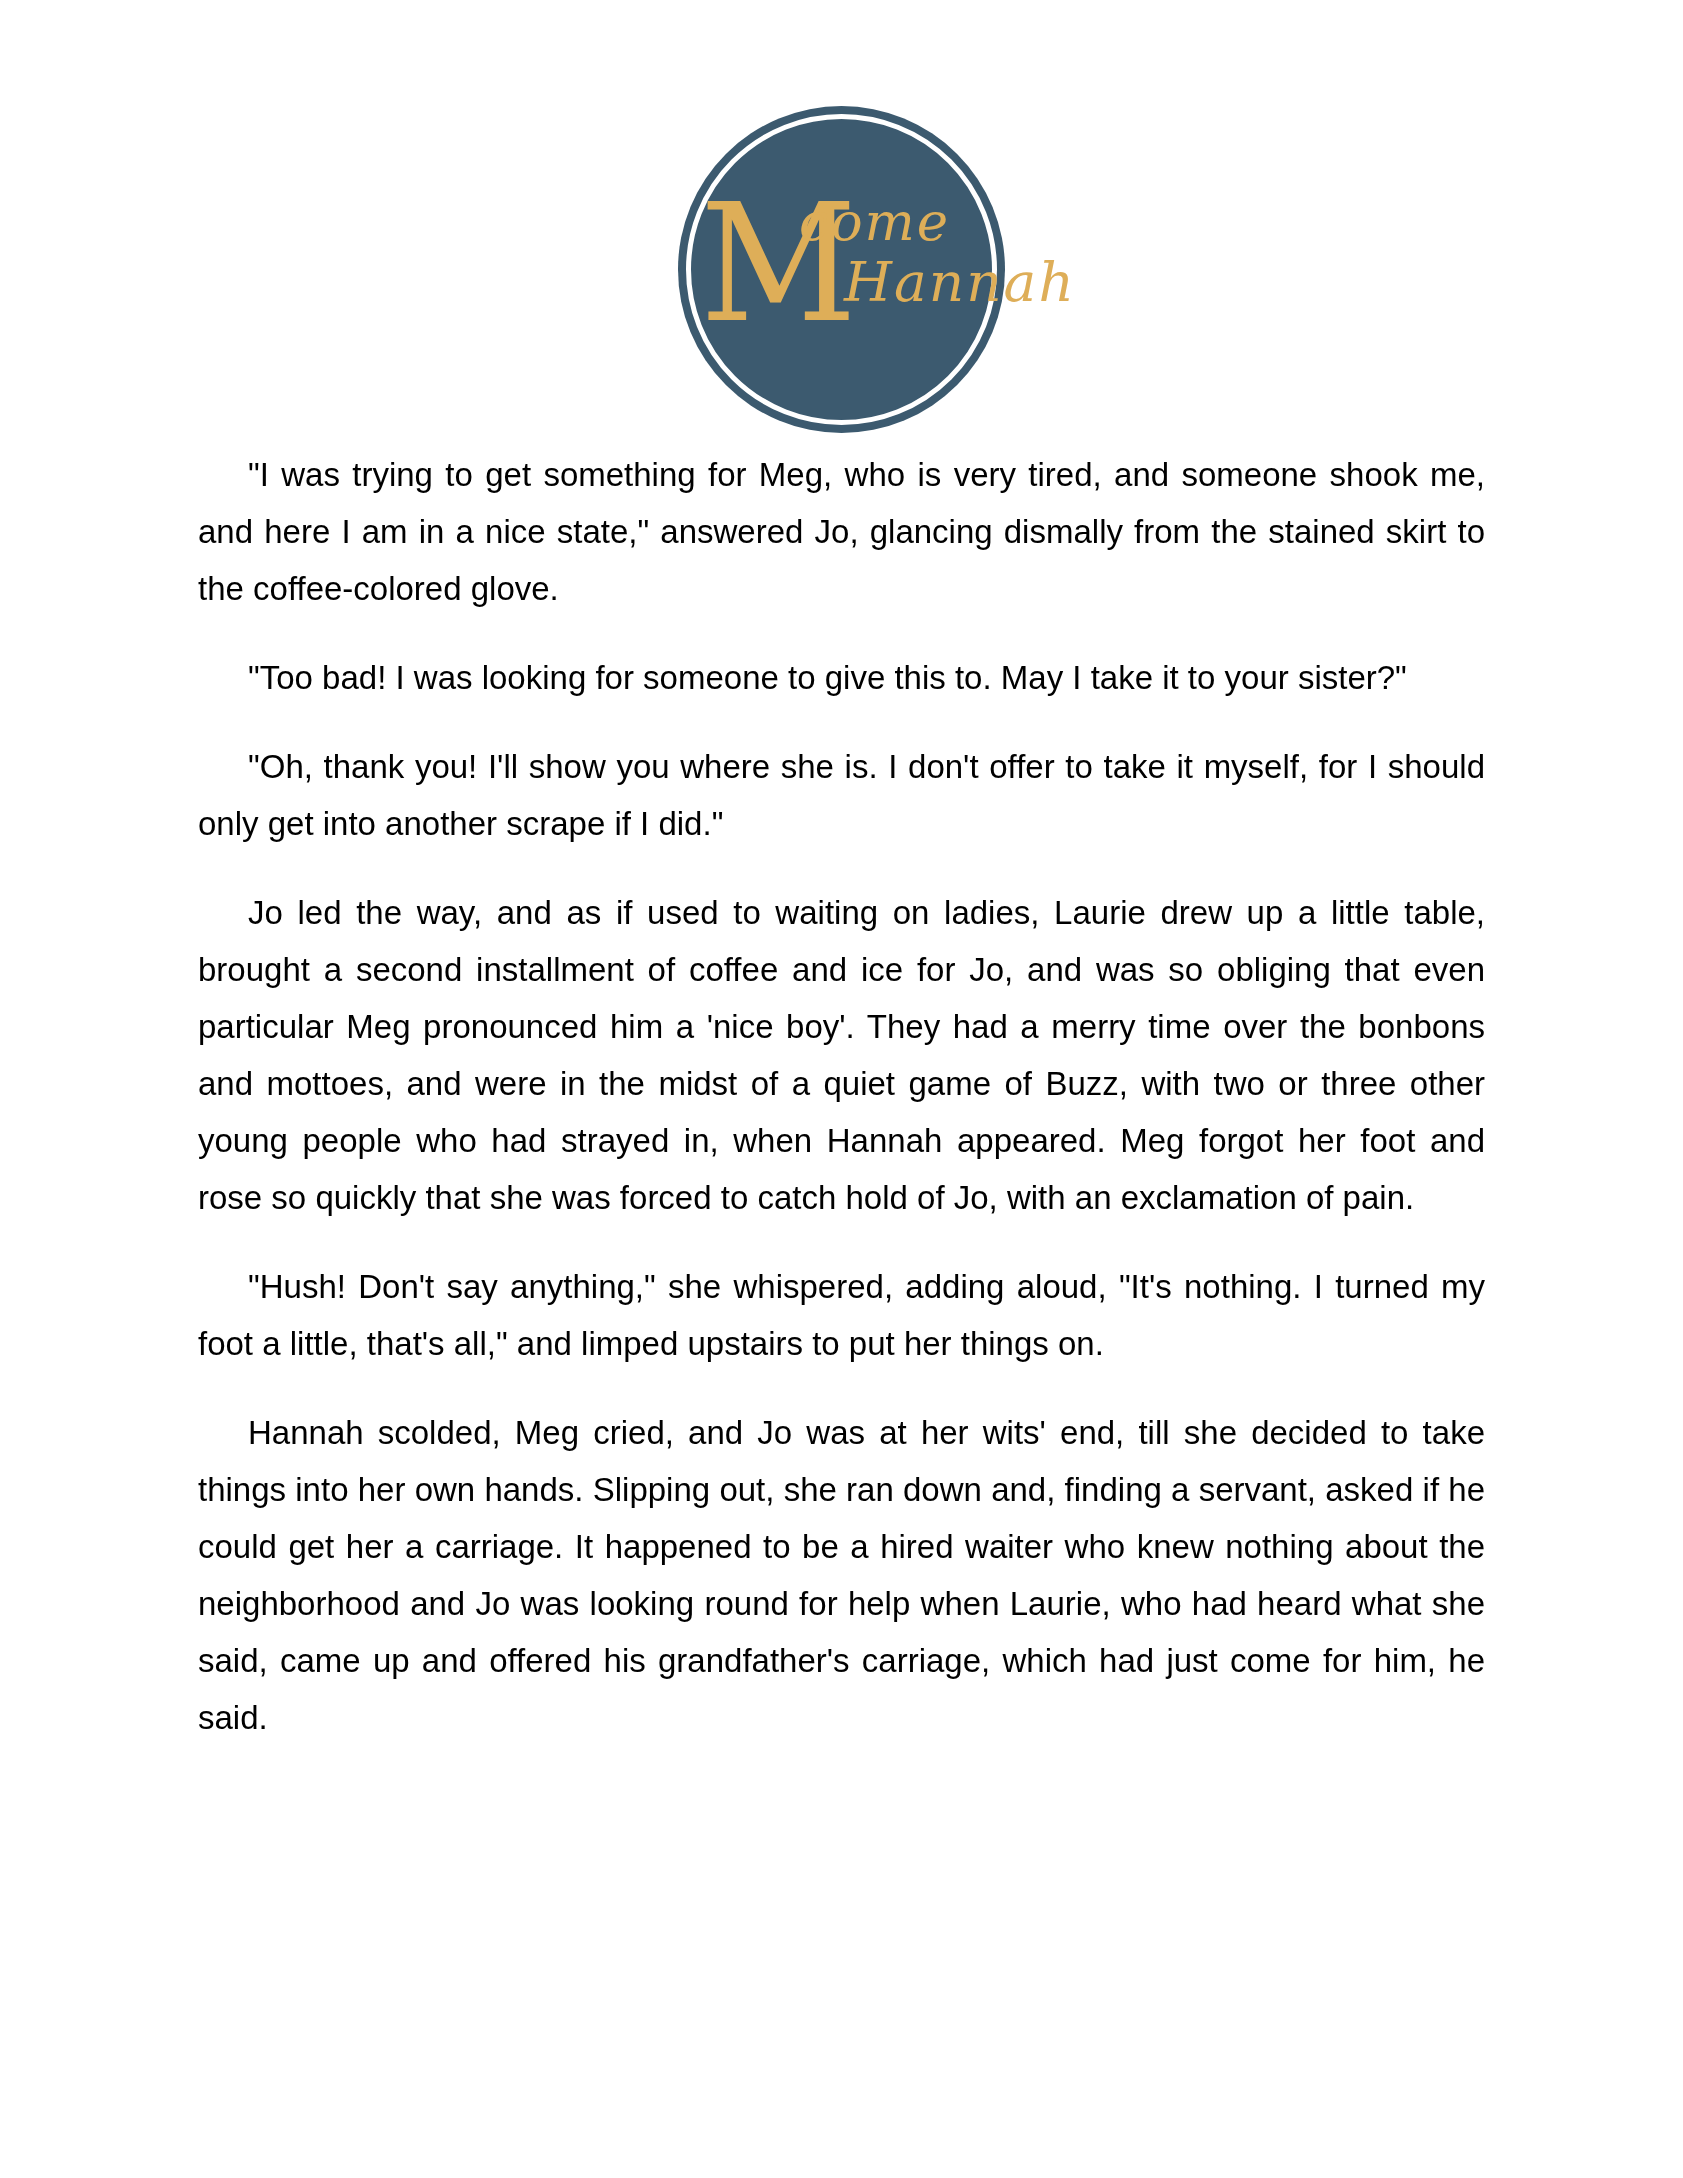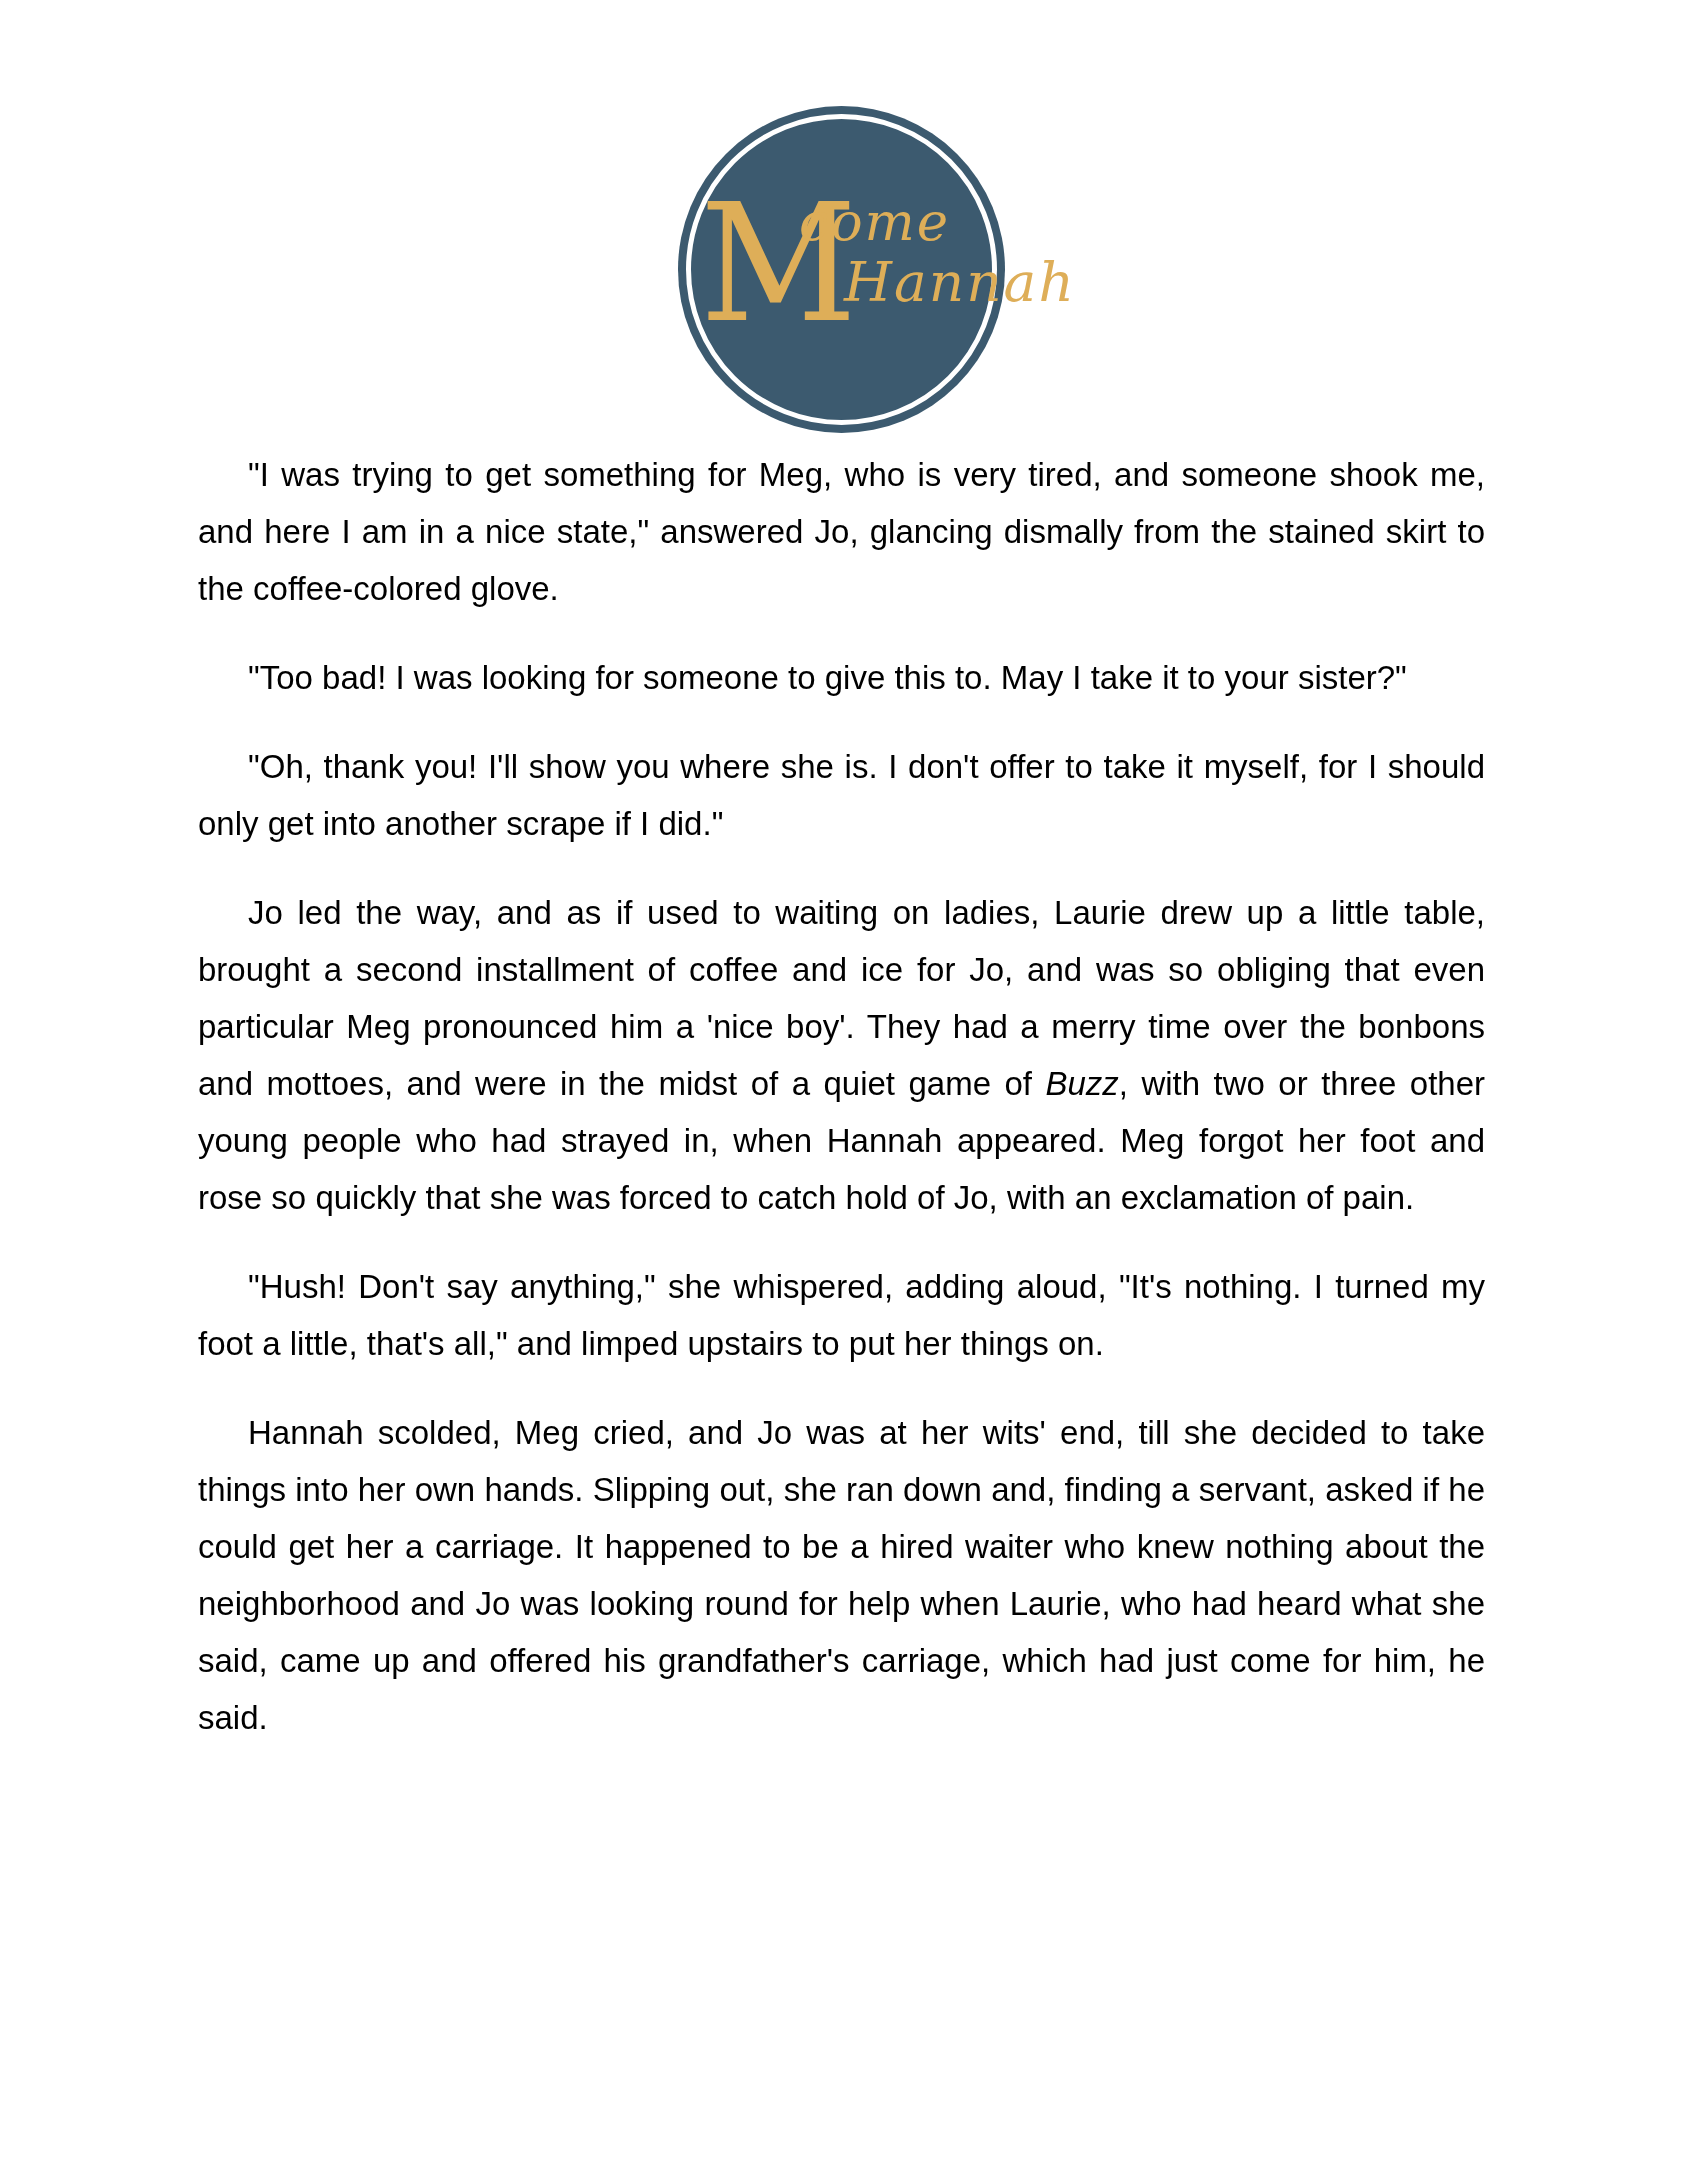--- a/index.html
+++ b/index.html
@@ -77,21 +77,21 @@
     color: var(--body-text-color);
   }
   .content p {
     margin: 0 0 32px 0;
     font-size: 33px;
     line-height: 57px;
     text-align: justify;
     text-indent: 50px;
   }
   .content p:last-child { margin-bottom: 0; }
-  .italic { font-style: italic; }
+  .italic { }
 </style>
 </head>
 <body>
 
 <div class="page">
 
   <div class="logo">
     <span class="logo-ring"></span>
     <span class="logo-monogram">M</span>
     <span class="logo-word-top">come</span>

